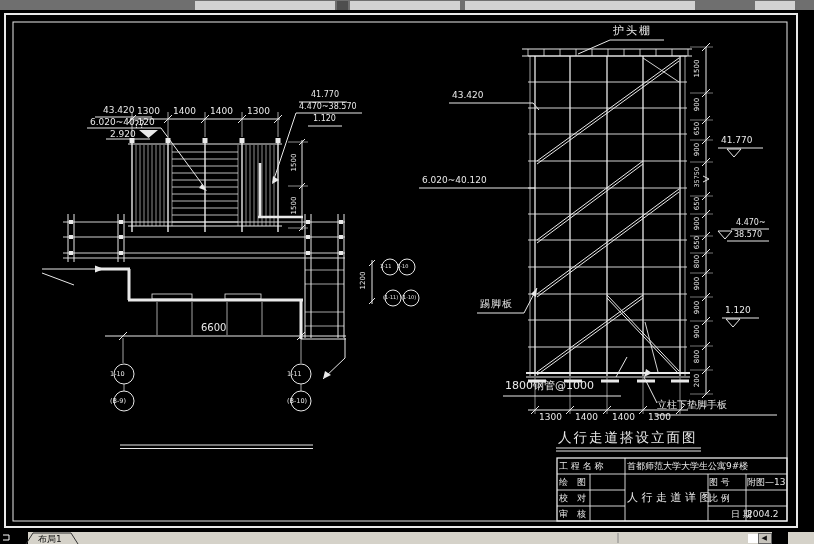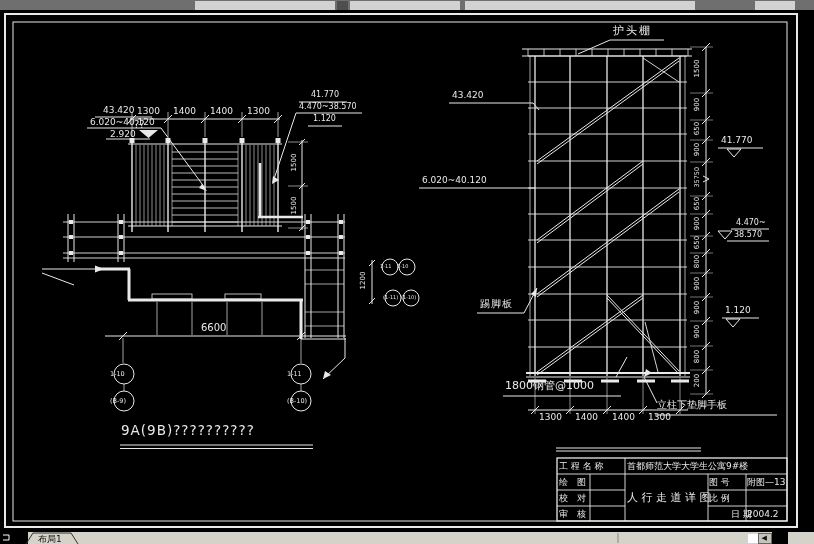--- a/index.html
+++ b/index.html
@@ -189,21 +189,20 @@
   <div class="lbl fs8" style="left:299px;top:103px;">4.470~38.570</div>
   <div class="lbl fs8" style="left:313px;top:115px;">1.120</div>
   <div class="lbl fs7 rot" style="left:277px;top:159px;">1500</div>
   <div class="lbl fs7 rot" style="left:277px;top:202px;">1500</div>
   <div class="lbl fs7 rot" style="left:346px;top:277px;">1200</div>
   <div class="lbl fs10" style="left:201px;top:323px;">6600</div>
   <div class="lbl fs6 ctr" style="left:110px;top:371px;width:28px;">1-10</div>
   <div class="lbl fs6 ctr" style="left:110px;top:398px;width:28px;">(B-9)</div>
   <div class="lbl fs6 ctr" style="left:287px;top:371px;width:28px;">1-11</div>
   <div class="lbl fs6 ctr" style="left:287px;top:398px;width:28px;">(B-10)</div>
-  <div class="lbl fs13" style="left:121px;top:424px;letter-spacing:1px;">9A(9B)??????????</div>
 
   <div class="lbl fs5 ctr" style="left:380px;top:264px;width:20px;">1-11</div>
   <div class="lbl fs5 ctr" style="left:397px;top:264px;width:20px;">1-10</div>
   <div class="lbl fs5 ctr" style="left:383px;top:295px;width:20px;">(1-11)</div>
   <div class="lbl fs5 ctr" style="left:401px;top:295px;width:20px;">(1-10)</div>
 
   <div class="lbl fs11" style="left:613px;top:25px;letter-spacing:2px;">护头棚</div>
   <div class="lbl fs9" style="left:452px;top:91px;">43.420</div>
   <div class="lbl fs9" style="left:422px;top:176px;">6.020~40.120</div>
   <div class="lbl fs10" style="left:480px;top:299px;letter-spacing:1px;">踢脚板</div>
@@ -224,20 +223,21 @@
   <div class="lbl fs7 rot" style="left:680px;top:258px;">800</div>
   <div class="lbl fs7 rot" style="left:680px;top:280px;">900</div>
   <div class="lbl fs7 rot" style="left:680px;top:304px;">900</div>
   <div class="lbl fs7 rot" style="left:680px;top:328px;">900</div>
   <div class="lbl fs7 rot" style="left:680px;top:353px;">800</div>
   <div class="lbl fs7 rot" style="left:680px;top:377px;">200</div>
   <div class="lbl fs9" style="left:721px;top:136px;">41.770</div>
   <div class="lbl fs8" style="left:736px;top:219px;">4.470~</div>
   <div class="lbl fs8" style="left:734px;top:231px;">38.570</div>
   <div class="lbl fs9" style="left:725px;top:306px;">1.120</div>
+  <div class="lbl fs13" style="left:558px;top:431px;letter-spacing:2px;">人行走道搭设立面图</div>
 
   <div class="lbl fs9 ctr" style="left:559px;top:462px;width:56px;">工 程 名 称</div>
   <div class="lbl fs9 ctr" style="left:627px;top:462px;width:158px;">首都师范大学大学生公寓9#楼</div>
   <div class="lbl fs9 ctr" style="left:559px;top:478px;width:38px;">绘　图</div>
   <div class="lbl fs9 ctr" style="left:559px;top:494px;width:30px;">校　对</div>
   <div class="lbl fs9 ctr" style="left:559px;top:510px;width:30px;">审　核</div>
   <div class="lbl fs11 ctr" style="left:627px;top:492px;width:80px;">人 行 走 道 详 图</div>
   <div class="lbl fs9 ctr" style="left:709px;top:478px;width:36px;">图 号</div>
   <div class="lbl fs9 ctr" style="left:747px;top:478px;width:39px;">附图—13</div>
   <div class="lbl fs9 ctr" style="left:709px;top:494px;width:36px;">比 例</div>

